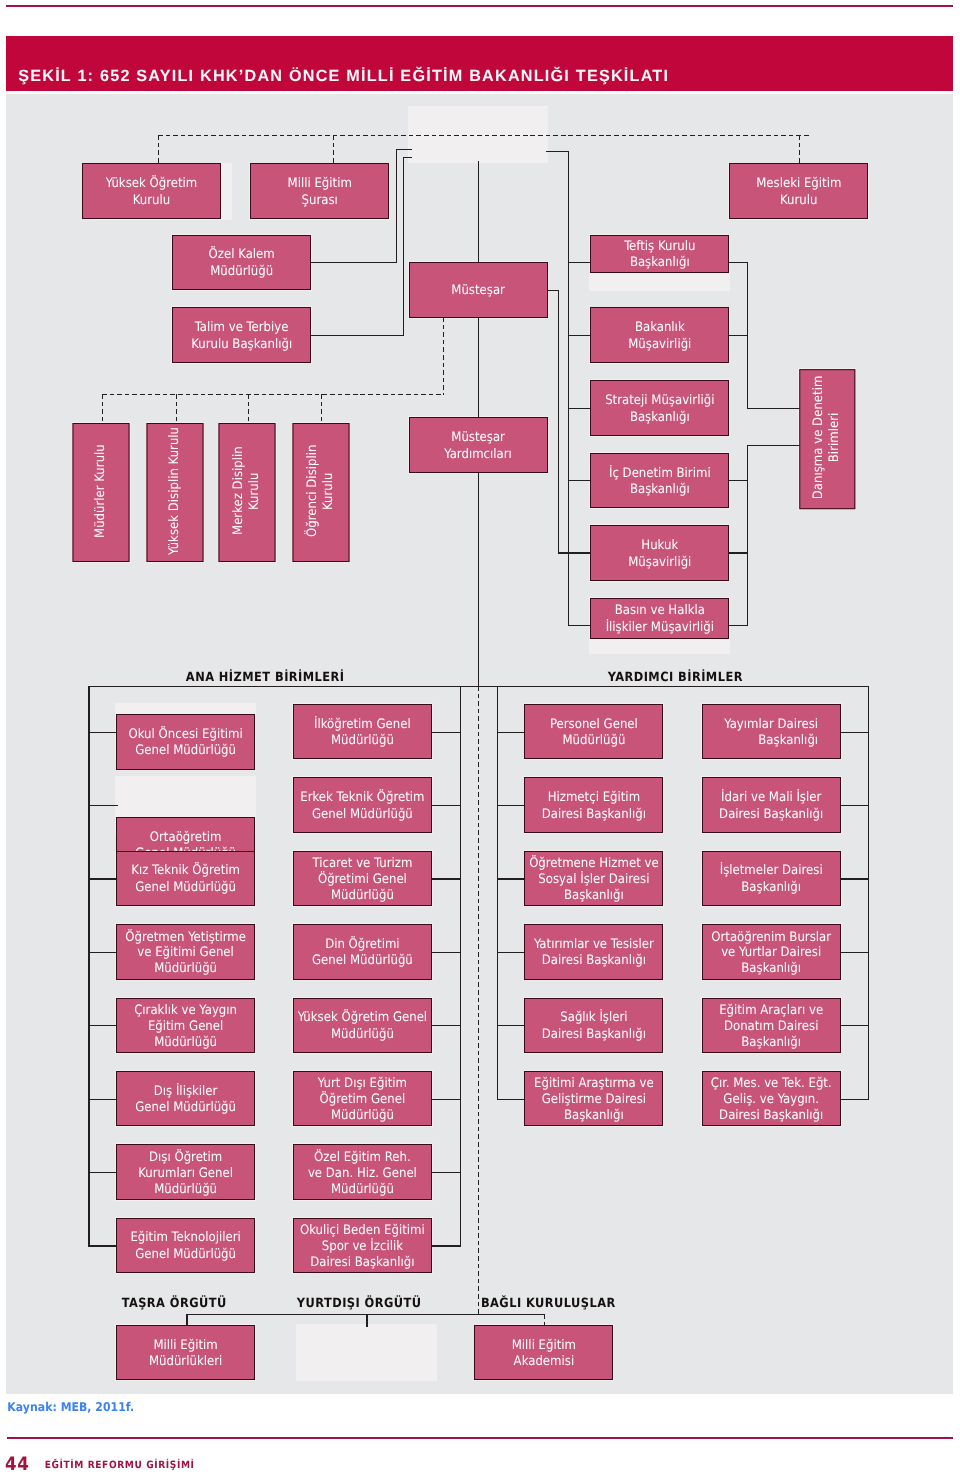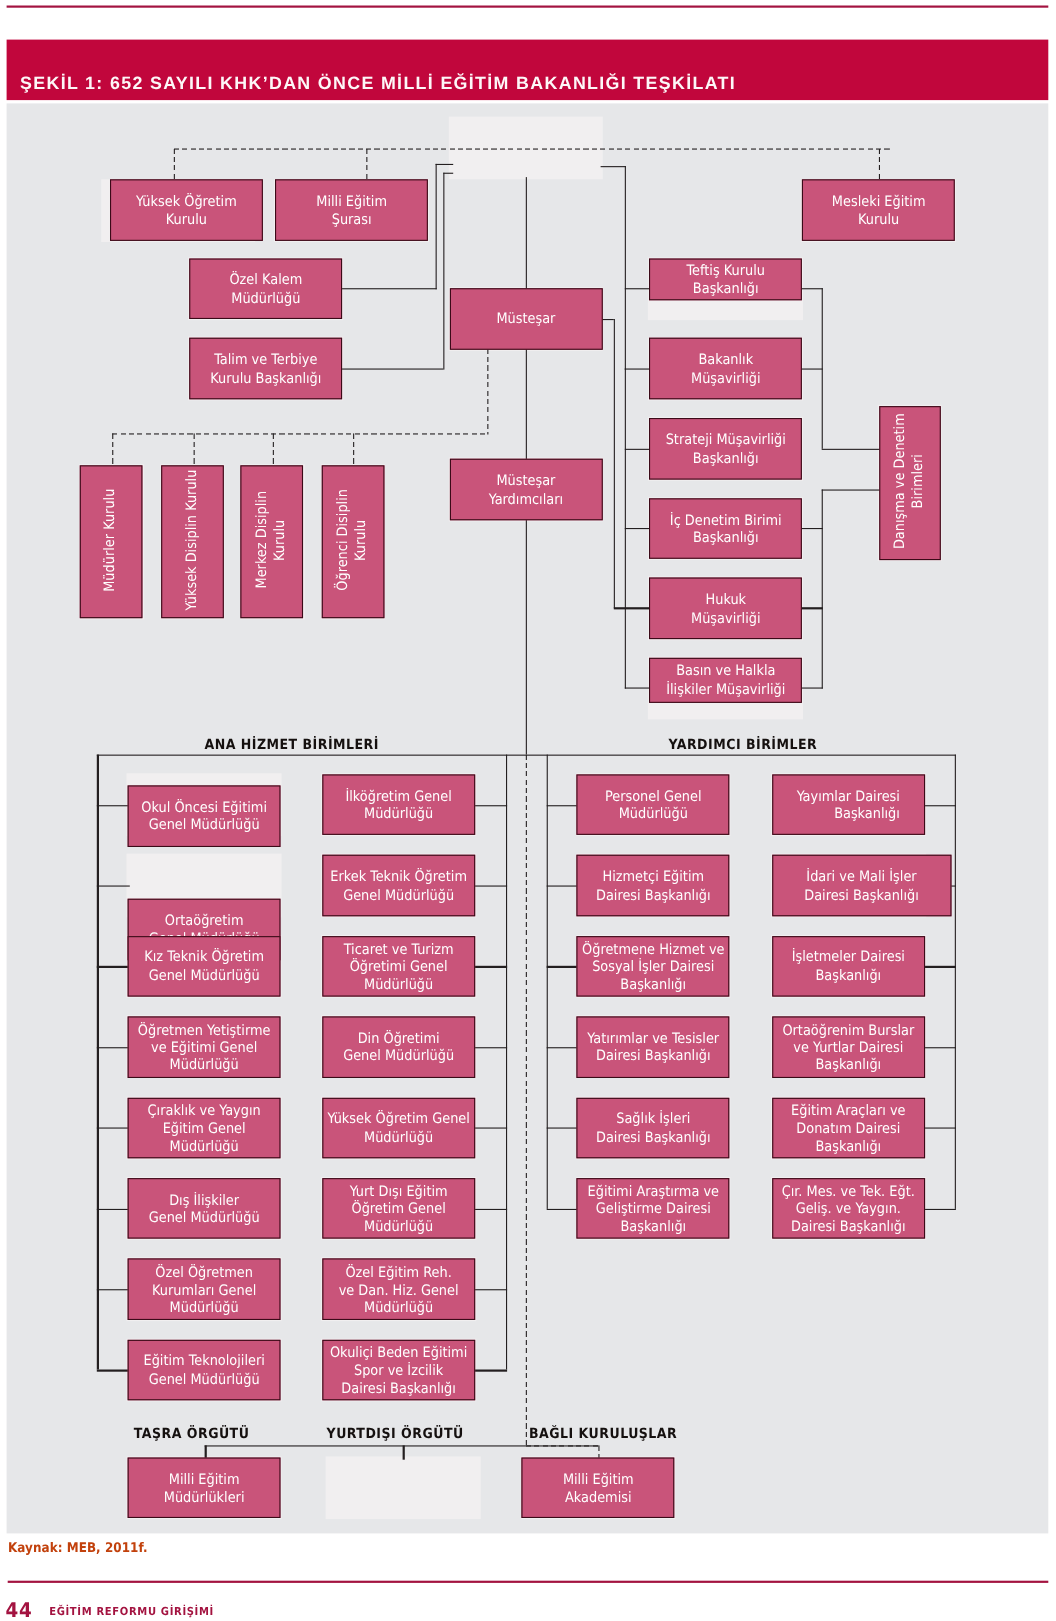--- a/index.html
+++ b/index.html
@@ -14,21 +14,21 @@
 .bx span{display:block;white-space:pre-line;position:relative;top:1.6px;}
 .vbx{writing-mode:vertical-rl;transform:rotate(180deg);}
 .vbx span{white-space:pre-line;text-align:center;}
 .halo{position:absolute;background:#f1eff0;}
 .ln{position:absolute;background:#231f20;z-index:2;}
 .lnh{height:1.15px;}
 .lnv{width:1.15px;}
 .dh{position:absolute;z-index:2;height:1.15px;background:repeating-linear-gradient(to right,#231f20 0 4.7px,transparent 4.7px 7.6px);}
 .dv{position:absolute;z-index:2;width:1.15px;background:repeating-linear-gradient(to bottom,#231f20 0 4.7px,transparent 4.7px 7.6px);}
 .sect{position:absolute;font-family:"DejaVu Sans",sans-serif;font-stretch:condensed;font-size:12.7px;font-weight:bold;color:#15100f;letter-spacing:.45px;white-space:nowrap;}
-#srcNote{position:absolute;left:7.3px;top:1399.9px;font-family:"DejaVu Sans",sans-serif;font-stretch:condensed;font-size:12.1px;font-weight:bold;color:#c2410c;letter-spacing:.05px;}
+#srcNote{position:absolute;left:7.3px;top:1399.9px;font-family:"DejaVu Sans",sans-serif;font-stretch:condensed;font-size:12.1px;font-weight:bold;color:#3b82f6;letter-spacing:.05px;}
 #botRule{position:absolute;left:6.9px;top:1437px;width:946px;height:1.5px;background:#a31340;}
 #pgnum{position:absolute;font-family:"DejaVu Sans",sans-serif;font-stretch:condensed;left:5px;top:1453.5px;font-size:18.5px;font-weight:bold;color:#a31340;letter-spacing:.6px;}
 #pub{position:absolute;font-family:"DejaVu Sans",sans-serif;font-stretch:condensed;left:44.7px;top:1459.5px;font-size:10.1px;font-weight:bold;color:#a31340;letter-spacing:.6px;}
 </style>
 </head>
 <body>
 
 <div id="page">
   <div id="topRule"></div>
   <div id="hdr"></div>
@@ -155,21 +155,21 @@
 <div class="ln lnh" style="left:496.7px;top:1025.25px;width:29.9px;"></div>
 <div class="ln lnh" style="left:838.5px;top:1025.25px;width:30.7px;"></div>
 <div class="ln lnh" style="left:496.7px;top:1098.65px;width:29.9px;"></div>
 <div class="ln lnh" style="left:838.5px;top:1098.65px;width:30.7px;"></div>
 <div class="dv" style="left:478.3px;top:685.8px;height:628px;"></div>
 <div class="ln lnh" style="left:186.4px;top:1313.8px;width:357.4px;"></div>
 <div class="ln lnv" style="left:186.4px;top:1313.8px;height:13px;"></div>
 <div class="ln lnv" style="left:366.4px;top:1313.8px;height:13px;"></div>
 <div class="dh" style="left:478.3px;top:1313.8px;width:65.5px;"></div>
 <div class="dv" style="left:543.8px;top:1313.8px;height:12.5px;"></div>
-<div class="bx" style="left:100px;top:163.4px;width:139px;height:55.5px;line-height:16.6px;">
+<div class="bx" style="left:82px;top:163.4px;width:139px;height:55.5px;line-height:16.6px;">
       <span>Yüksek Öğretim
 Kurulu</span>
     </div>
 <div class="bx" style="left:250.2px;top:163.4px;width:139px;height:55.5px;line-height:16.6px;">
       <span>Milli Eğitim
 Şurası</span>
     </div>
 <div class="bx" style="left:729.3px;top:163.4px;width:139px;height:55.5px;line-height:16.6px;">
       <span>Mesleki Eğitim
 Kurulu</span>
@@ -279,21 +279,21 @@
 <div class="bx" style="left:116.1px;top:1070.9px;width:139px;height:55.5px;line-height:16.6px;">
       <span>Dış İlişkiler
 Genel Müdürlüğü</span>
     </div>
 <div class="bx" style="left:292.9px;top:1070.9px;width:139px;height:55.5px;line-height:15.9px;">
       <span>Yurt Dışı Eğitim
 Öğretim Genel
 Müdürlüğü</span>
     </div>
 <div class="bx" style="left:116.1px;top:1144.3px;width:139px;height:55.5px;line-height:15.9px;">
-      <span>Özel Öğretmen
+      <span>Dışı Öğretim
 Kurumları Genel
 Müdürlüğü</span>
     </div>
 <div class="bx" style="left:292.9px;top:1144.3px;width:139px;height:55.5px;line-height:15.9px;">
       <span>Özel Eğitim Reh.
 ve Dan. Hiz. Genel
 Müdürlüğü</span>
     </div>
 <div class="bx" style="left:116.1px;top:1217.7px;width:139px;height:55.5px;line-height:16.6px;">
       <span>Eğitim Teknolojileri
@@ -309,21 +309,21 @@
 Müdürlüğü</span>
     </div>
 <div class="bx" style="left:701.7px;top:703.9px;width:139px;height:55.5px;line-height:16.6px;text-align:right;">
       <span>Yayımlar Dairesi
 Başkanlığı</span>
     </div>
 <div class="bx" style="left:524.4px;top:777.3px;width:139px;height:55.5px;line-height:16.6px;">
       <span>Hizmetçi Eğitim
 Dairesi Başkanlığı</span>
     </div>
-<div class="bx" style="left:701.7px;top:777.3px;width:163px;height:55.5px;line-height:16.6px;">
+<div class="bx" style="left:701.7px;top:777.3px;width:139px;height:55.5px;line-height:16.6px;">
       <span>İdari ve Mali İşler
 Dairesi Başkanlığı</span>
     </div>
 <div class="bx" style="left:524.4px;top:850.7px;width:139px;height:55.5px;line-height:15.9px;">
       <span>Öğretmene Hizmet ve
 Sosyal İşler Dairesi
 Başkanlığı</span>
     </div>
 <div class="bx" style="left:701.7px;top:850.7px;width:139px;height:55.5px;line-height:16.6px;">
       <span>İşletmeler Dairesi

